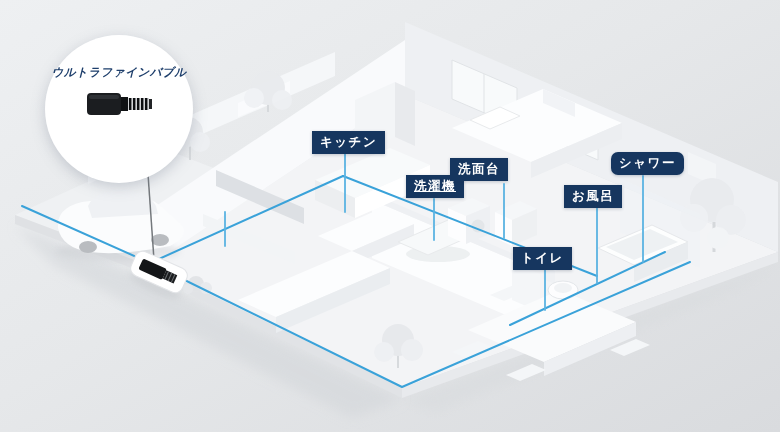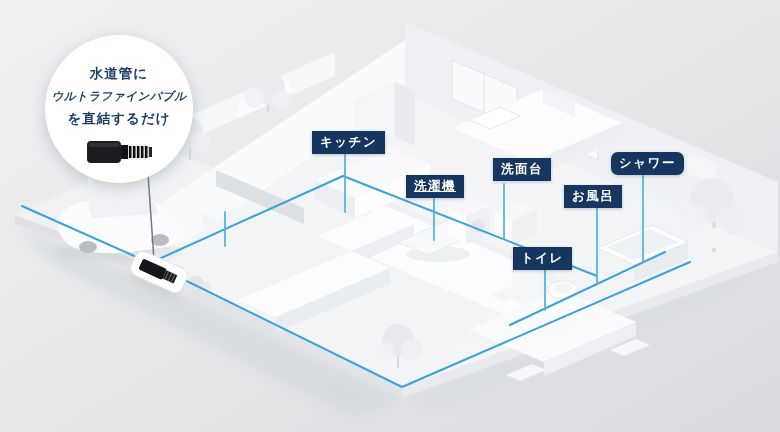--- a/index.html
+++ b/index.html
@@ -14,21 +14,21 @@
     position:absolute;
     background:#16365f;color:#ffffff;
     font-size:12.5px;font-weight:bold;letter-spacing:1.5px;
     padding:5px 8px;line-height:1;white-space:nowrap;
     box-shadow:0 1px 3px rgba(30,50,80,.25);
     text-align:right;
   }
   .lbl-carwash{left:165px;top:188px;}
   .lbl-kitchen{left:312px;top:131px;}
   .lbl-washmachine{left:406px;top:175px;text-decoration:underline;}
-  .lbl-washbasin{left:493px;top:158px;}
+  .lbl-washbasin{left:450px;top:158px;}
   .lbl-shower{left:611px;top:152px;border-radius:7px;}
   .lbl-bath{left:564px;top:185px;}
   .lbl-toilet{left:513px;top:227px;margin-top:20px;}
   
   .callout{
     position:absolute;left:45px;top:35px;width:148px;height:148px;
     background:#ffffff;border-radius:50%;
     box-shadow:0 4px 14px rgba(120,130,145,.35);
     text-align:center;color:#1d3e6b;
   }
@@ -222,23 +222,21 @@
       <rect x="-20" y="-6" width="26" height="12" rx="2.5" fill="#141618"></rect>
       <rect x="6" y="-4.5" width="12" height="9" fill="#1a1c1e"></rect>
       <line x1="8.5" y1="-4.5" x2="8.5" y2="4.5" stroke="#6a6e72" stroke-width="1"></line>
       <line x1="12" y1="-4.5" x2="12" y2="4.5" stroke="#6a6e72" stroke-width="1"></line>
       <line x1="15.5" y1="-4.5" x2="15.5" y2="4.5" stroke="#6a6e72" stroke-width="1"></line>
     </g>
   </svg>
 
   <div class="callout">
     <div class="txt">
-      <div class="l1">水道管に</div>
       <div class="l2">ウルトラファインバブル</div>
-      <div class="l3">を直結するだけ</div>
     </div>
     <svg class="device-icon" width="72" height="32" viewBox="0 0 72 32">
       <rect x="4" y="5" width="34" height="22" rx="4" fill="#1b1d20"></rect>
       <rect x="6" y="7" width="30" height="4" rx="2" fill="#3c4044" opacity="0.6"></rect>
       <rect x="38" y="9" width="7" height="14" fill="#101214"></rect>
       <rect x="45" y="10" width="21" height="12" fill="#d2d4d6"></rect>
       <g fill="#0c0e10">
         <rect x="46" y="10" width="2.4" height="12"></rect>
         <rect x="50" y="10" width="2.4" height="12"></rect>
         <rect x="54" y="10" width="2.4" height="12"></rect>

